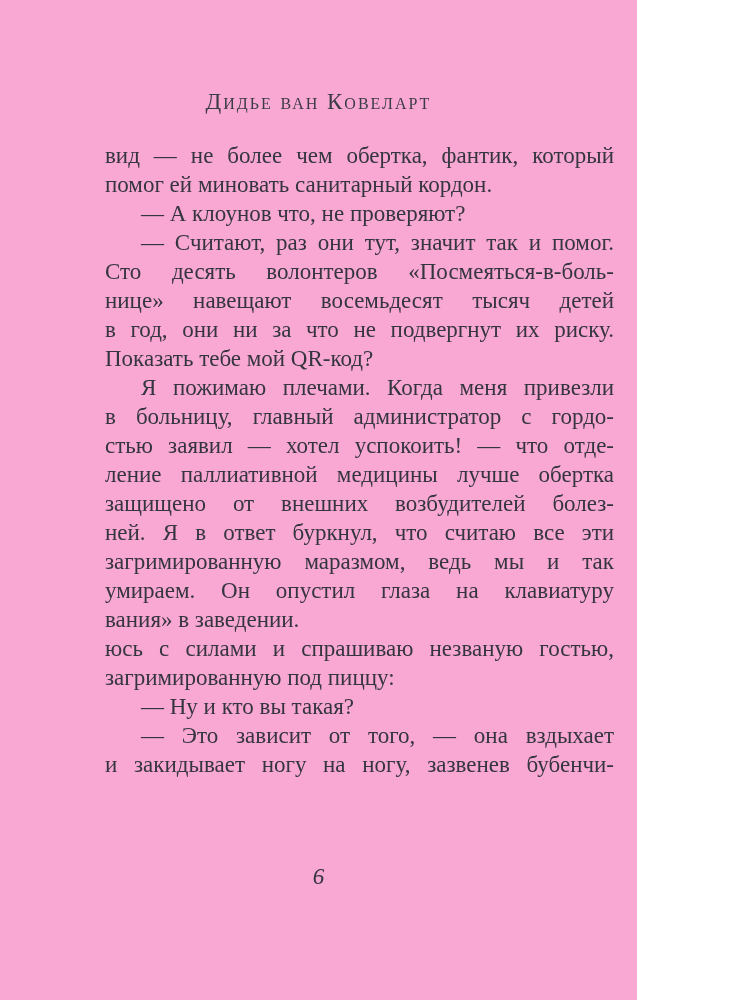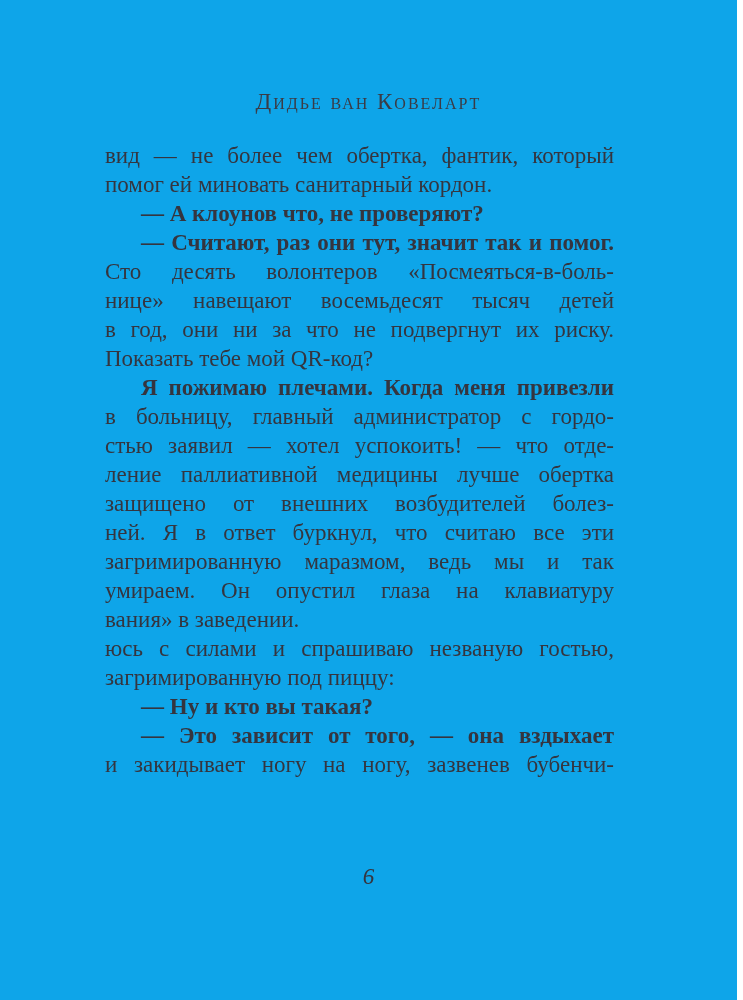--- a/index.html
+++ b/index.html
@@ -2,23 +2,23 @@
 <html><head>
 <meta charset="utf-8">
 <style>
   html, body {
     margin: 0;
     padding: 0;
     background: #ffffff;
   }
   .page {
     position: relative;
-    width: 737px;
+    width: 637px;
     height: 1000px;
-    background: #0ea5e9;
+    background: #f9a8d4;
     overflow: hidden;
     font-family: "Liberation Serif", "DejaVu Serif", serif;
   }
   .running-header {
     position: absolute;
     top: 89px;
     left: 0;
     width: 100%;
     text-align: center;
     font-variant: small-caps;
@@ -39,21 +39,20 @@
   .line {
     text-align: justify;
     text-align-last: justify;
     white-space: normal;
   }
   .line.end {
     text-align-last: left;
   }
   .line.ind {
     text-indent: 36px;
-    font-weight: bold;
   }
   .page-number {
     position: absolute;
     top: 864px;
     left: 0;
     width: 100%;
     text-align: center;
     font-style: italic;
     font-size: 23px;
     color: #35353f;

